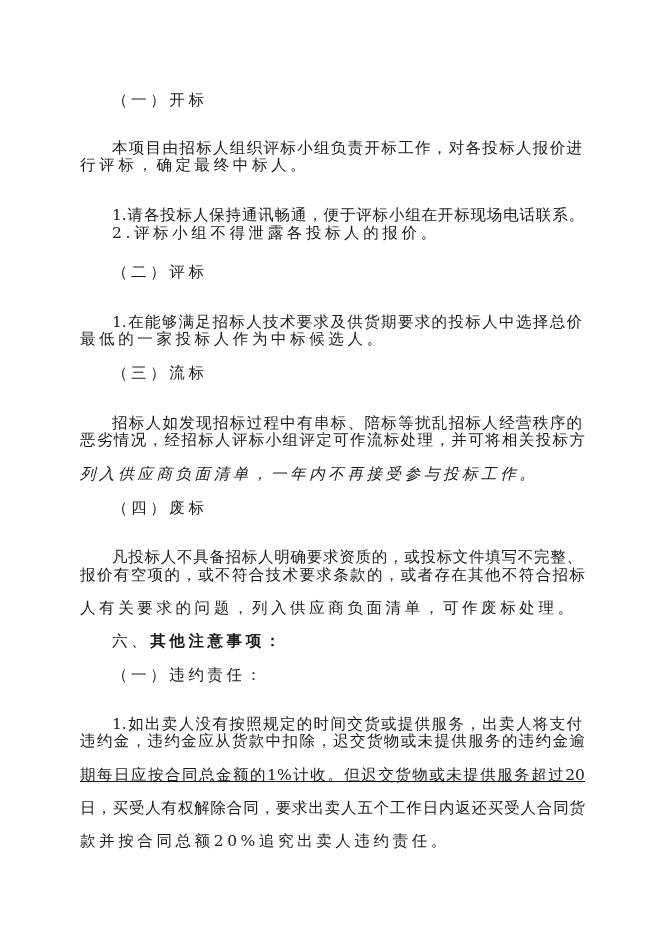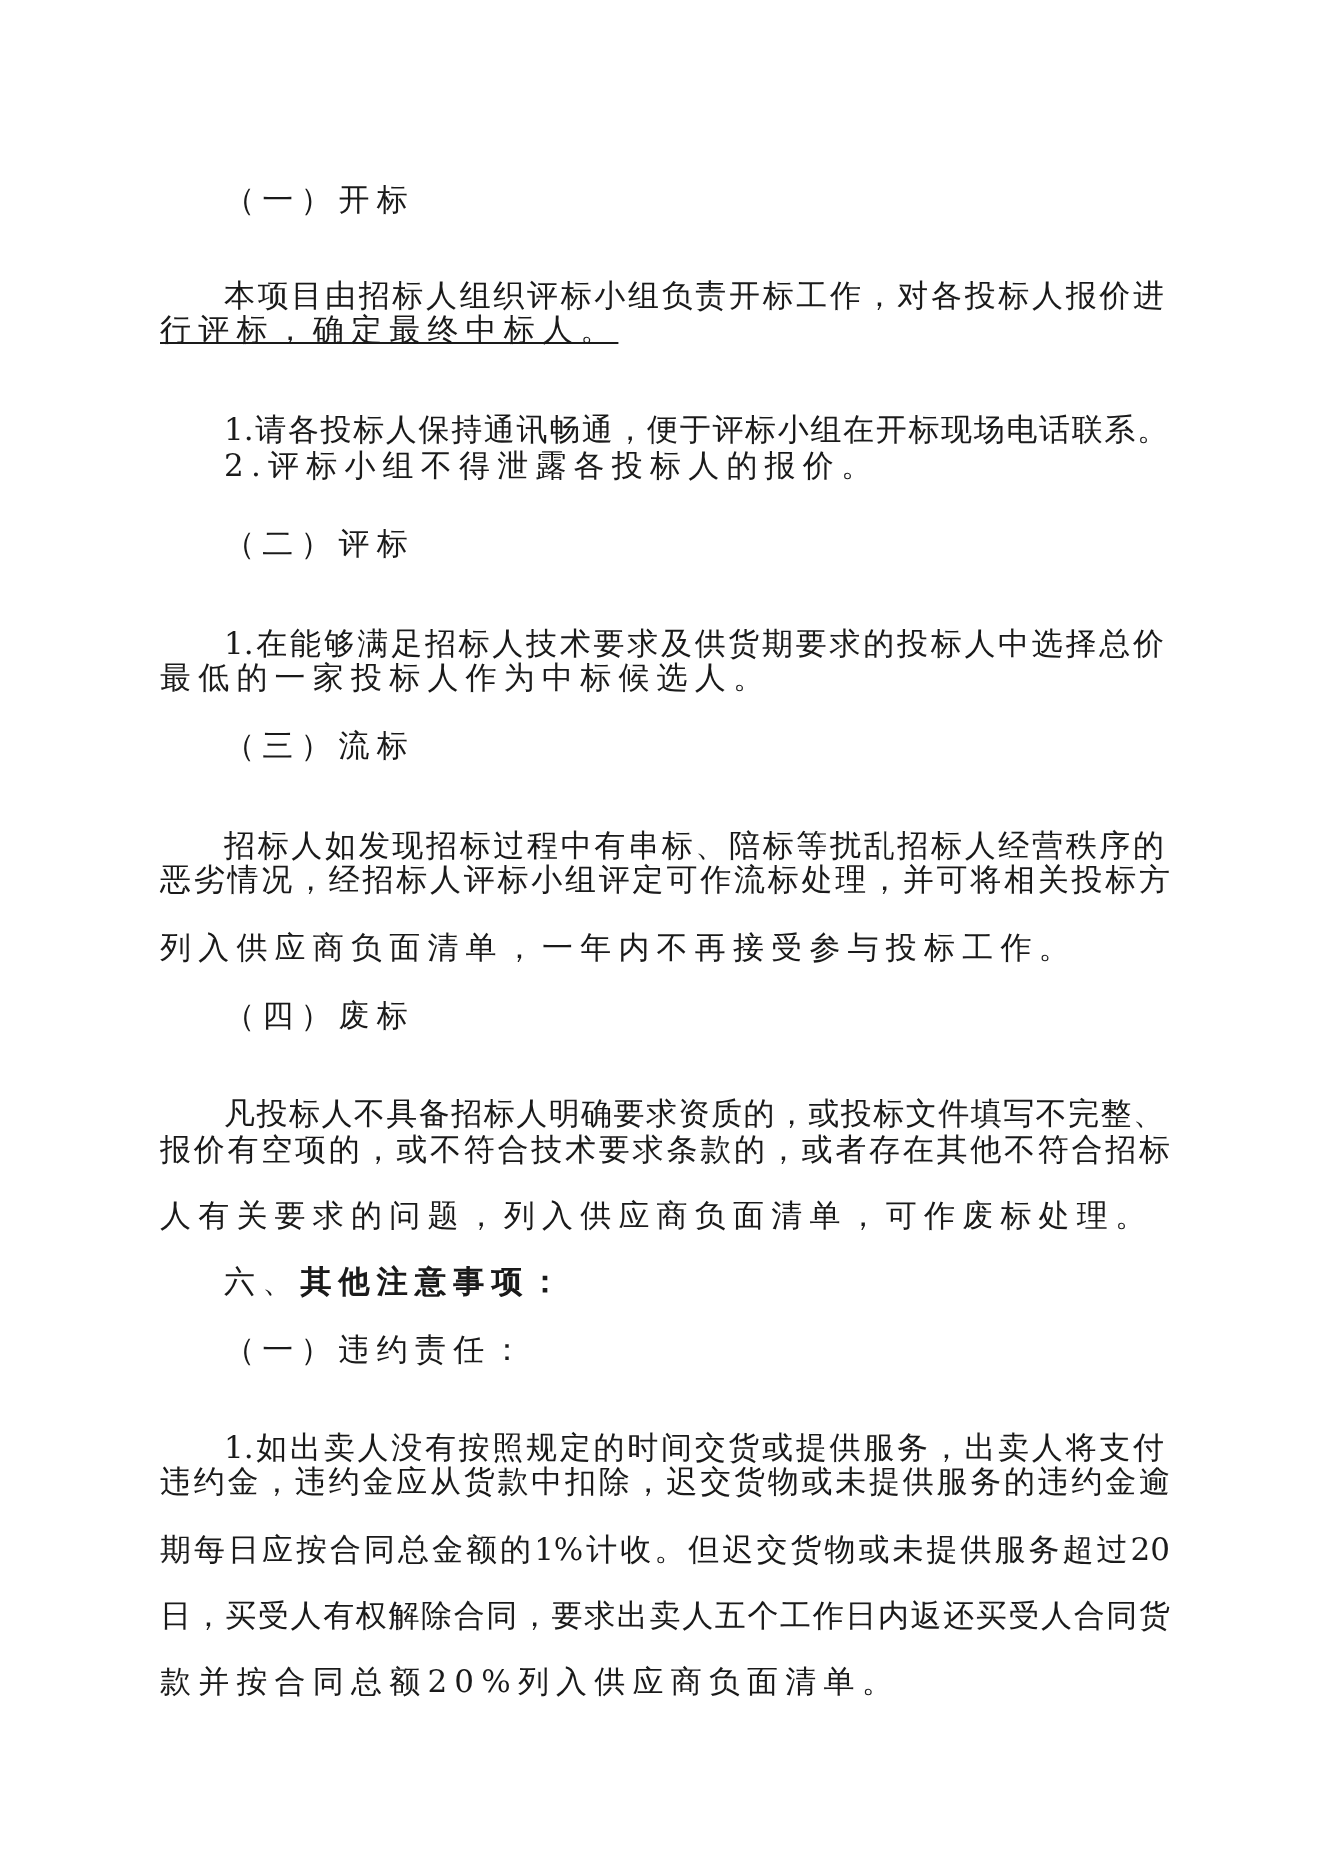--- a/index.html
+++ b/index.html
@@ -14,41 +14,41 @@
   .bold { font-weight:bold;margin-top:44px; }
   .heading-prefix { font-weight:normal; }
 </style>
 </head>
 <body>
 
 <div class="page">
 
   <div class="line indent" style="top:88px;">（一）开标</div>
   <div class="line indent justify" style="top:120px;">本项目由招标人组织评标小组负责开标工作，对各投标人报价进</div>
-  <div class="line" style="top:153px;text-decoration:underline;">行评标，确定最终中标人。</div>
+  <div class="line" style="top:153px;">行评标，确定最终中标人。</div>
   <div class="line indent justify" style="top:187px; width:472px;">1.请各投标人保持通讯畅通，便于评标小组在开标现场电话联系。</div>
   <div class="line indent" style="top:221px;">2.评标小组不得泄露各投标人的报价。</div>
 
   <div class="line indent" style="top:260px;">（二）评标</div>
   <div class="line indent justify" style="top:294px;">1.在能够满足招标人技术要求及供货期要求的投标人中选择总价</div>
   <div class="line" style="top:327px;">最低的一家投标人作为中标候选人。</div>
 
   <div class="line indent" style="top:361px;">（三）流标</div>
   <div class="line indent justify" style="top:395px;">招标人如发现招标过程中有串标、陪标等扰乱招标人经营秩序的</div>
   <div class="line justify" style="top:428px;">恶劣情况，经招标人评标小组评定可作流标处理，并可将相关投标方</div>
-  <div class="line" style="top:462px;">列入供应商负面清单，一年内不再接受参与投标工作。</div>
+  <div class="line" style="top:462px;font-style:italic;">列入供应商负面清单，一年内不再接受参与投标工作。</div>
 
   <div class="line indent" style="top:496px;">（四）废标</div>
   <div class="line indent justify" style="top:529px;">凡投标人不具备招标人明确要求资质的，或投标文件填写不完整、</div>
   <div class="line justify" style="top:563px;">报价有空项的，或不符合技术要求条款的，或者存在其他不符合招标</div>
   <div class="line" style="top:596px;">人有关要求的问题，列入供应商负面清单，可作废标处理。</div>
 
   <div class="line indent" style="top:629px;">
     <span class="heading-prefix">六、</span><span class="bold">其他注意事项：</span>
   </div>
   <div class="line indent" style="top:663px;">（一）违约责任：</div>
   <div class="line indent justify" style="top:696px;">1.如出卖人没有按照规定的时间交货或提供服务，出卖人将支付</div>
   <div class="line justify" style="top:729px;">违约金，违约金应从货款中扣除，迟交货物或未提供服务的违约金逾</div>
-  <div class="line justify" style="top:763px;">期每日应按合同总金额的1%计收。但迟交货物或未提供服务超过20</div>
+  <div class="line justify" style="top:763px;text-decoration:underline;">期每日应按合同总金额的1%计收。但迟交货物或未提供服务超过20</div>
   <div class="line justify" style="top:796px;">日，买受人有权解除合同，要求出卖人五个工作日内返还买受人合同货</div>
-  <div class="line" style="top:829px;">款并按合同总额20%列入供应商负面清单。</div>
+  <div class="line" style="top:829px;">款并按合同总额20%追究出卖人违约责任。</div>
 
 </div>
 
 </body></html>

